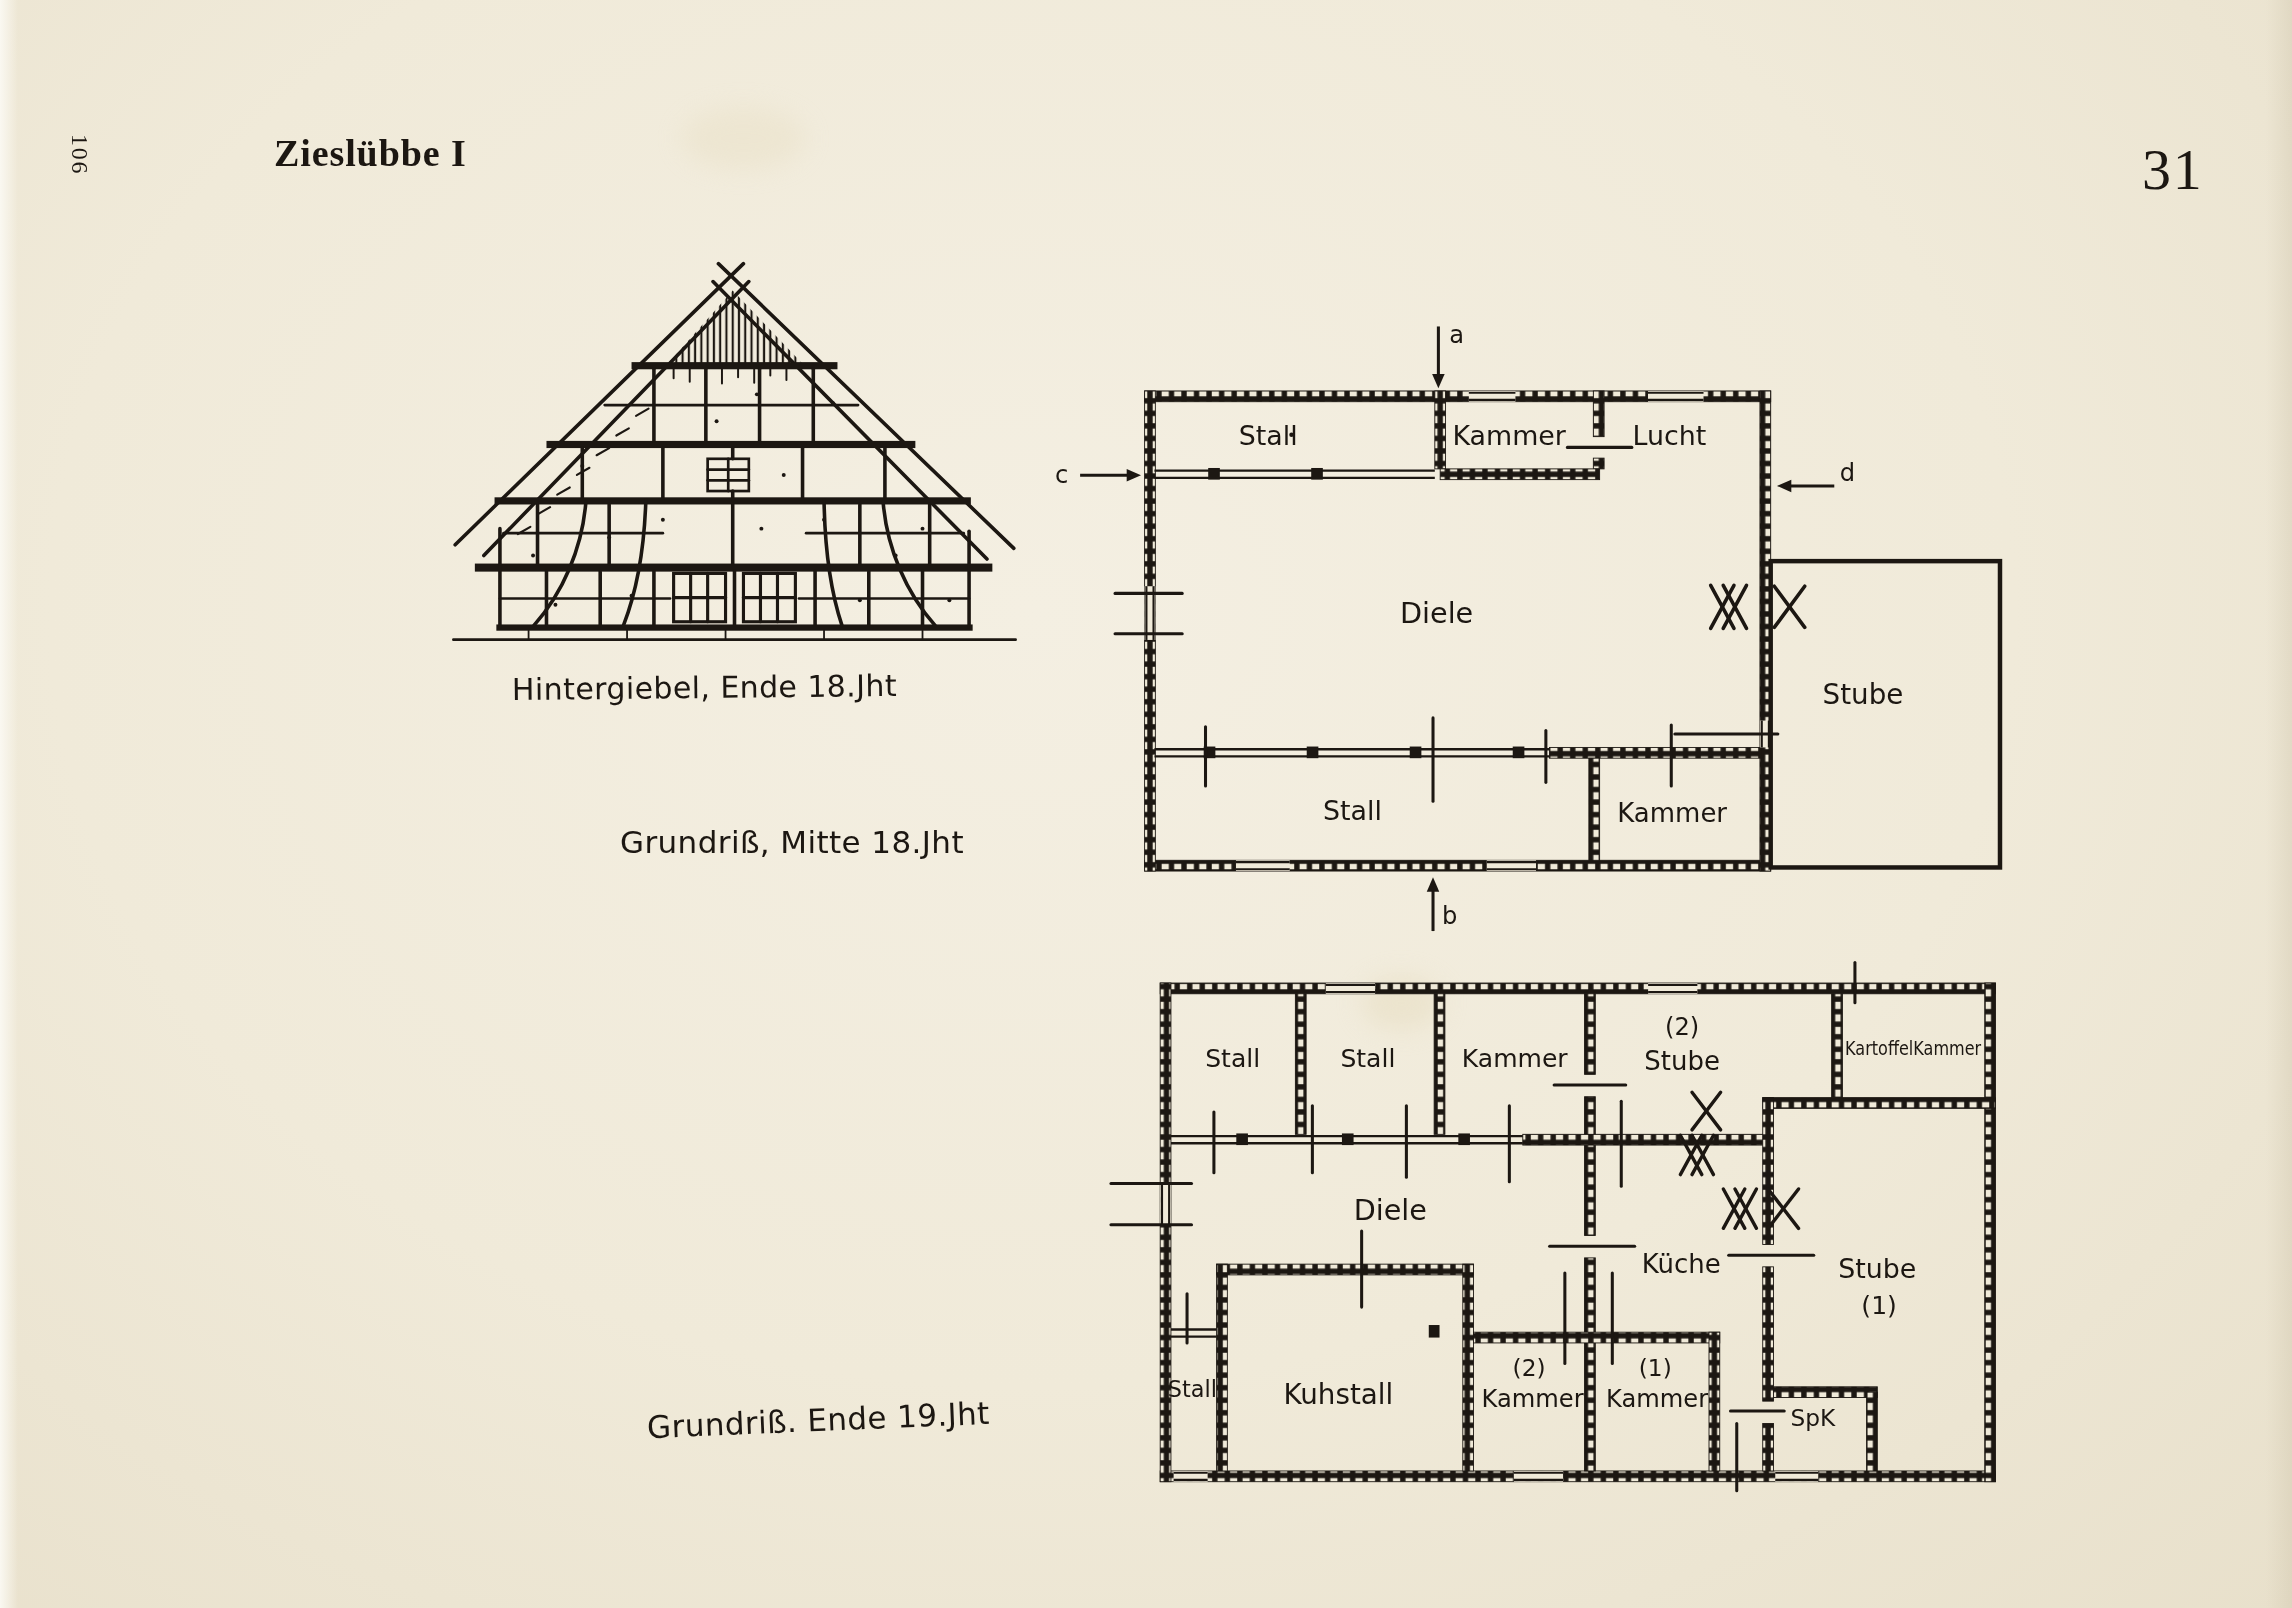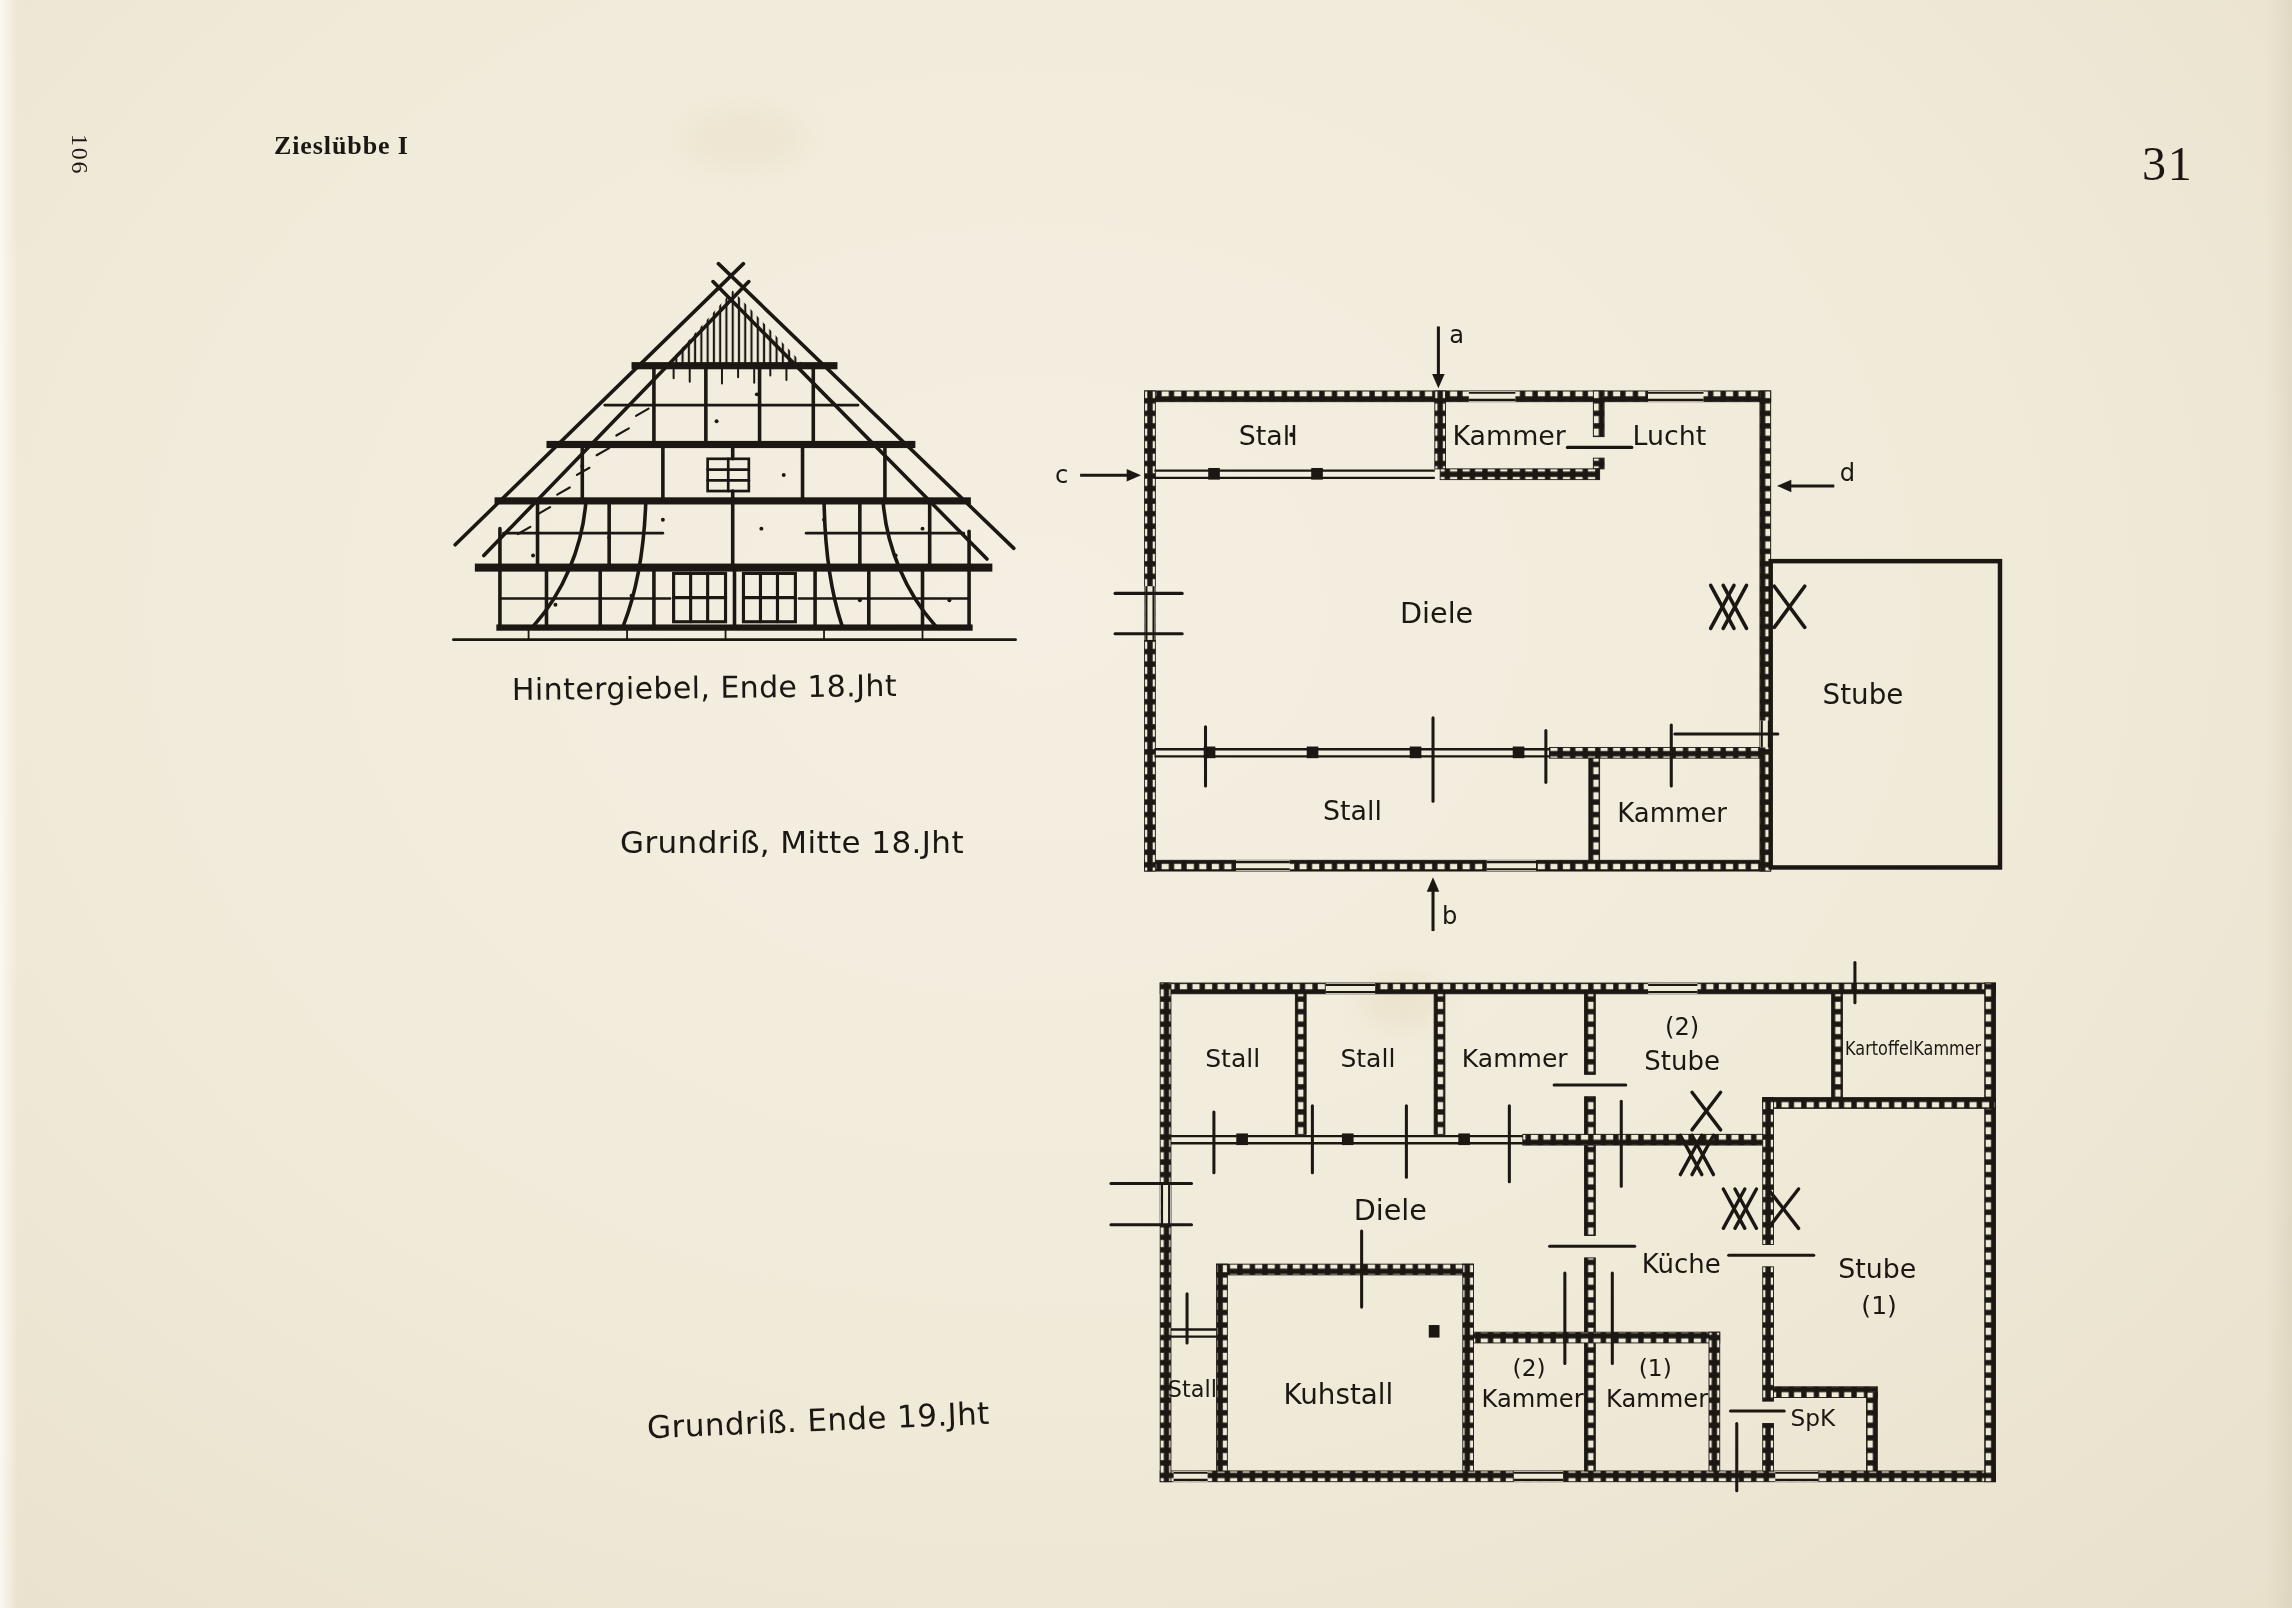--- a/index.html
+++ b/index.html
@@ -12,25 +12,25 @@
     background:linear-gradient(90deg,#faf8f1,rgba(250,248,241,0));pointer-events:none;}
   .page::after{content:"";position:absolute;right:0;top:0;bottom:0;width:27px;
     background:linear-gradient(270deg,rgba(190,178,150,.25),rgba(190,178,150,0));pointer-events:none;}
   .stain{position:absolute;border-radius:50%;filter:blur(12.5px);opacity:.5;background:#e6dcbf;}
   .margin-num{
     position:absolute;left:93px;top:134px;font-family:"Liberation Serif",serif;
     font-size:24px;letter-spacing:1.8px;transform:rotate(90deg);transform-origin:0 0;
   }
   .title{
     position:absolute;left:274px;top:131px;margin:0;
-    font-family:"Liberation Serif",serif;font-weight:bold;font-size:26px;letter-spacing:0.9px;
+    font-family:"Liberation Serif",serif;font-weight:bold;font-size:38px;letter-spacing:0.9px;
   }
   .pageno{
     position:absolute;left:2142px;top:136px;
-    font-family:"Liberation Serif",serif;font-size:48px;letter-spacing:1.8px;
+    font-family:"Liberation Serif",serif;font-size:58px;letter-spacing:1.8px;
   }
   .caption{
     position:absolute;font-family:"DejaVu Sans",sans-serif;font-size:30px;
     letter-spacing:0.4px;white-space:nowrap;color:#1c1712;
   }
   .cap1{left:512px;top:670px;transform:rotate(-.6deg);}
   .cap2{left:620px;top:824px;font-size:31px;}
   .cap3{left:647px;top:1402px;font-size:31px;transform:rotate(-2.4deg);}
   svg{position:absolute;}
   svg text{font-family:"DejaVu Sans",sans-serif;fill:#1c1712;}

